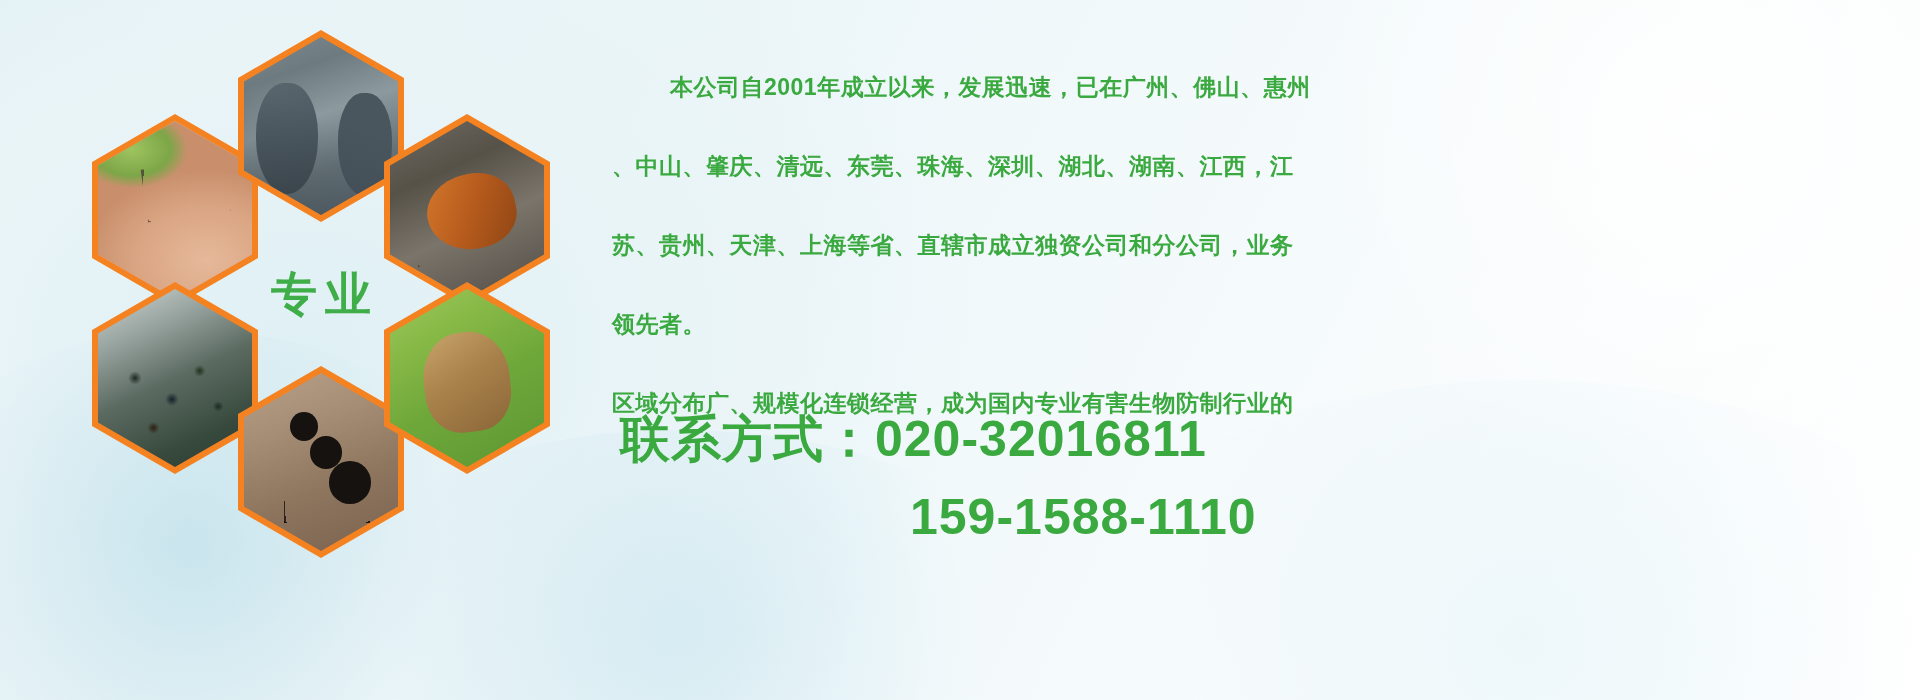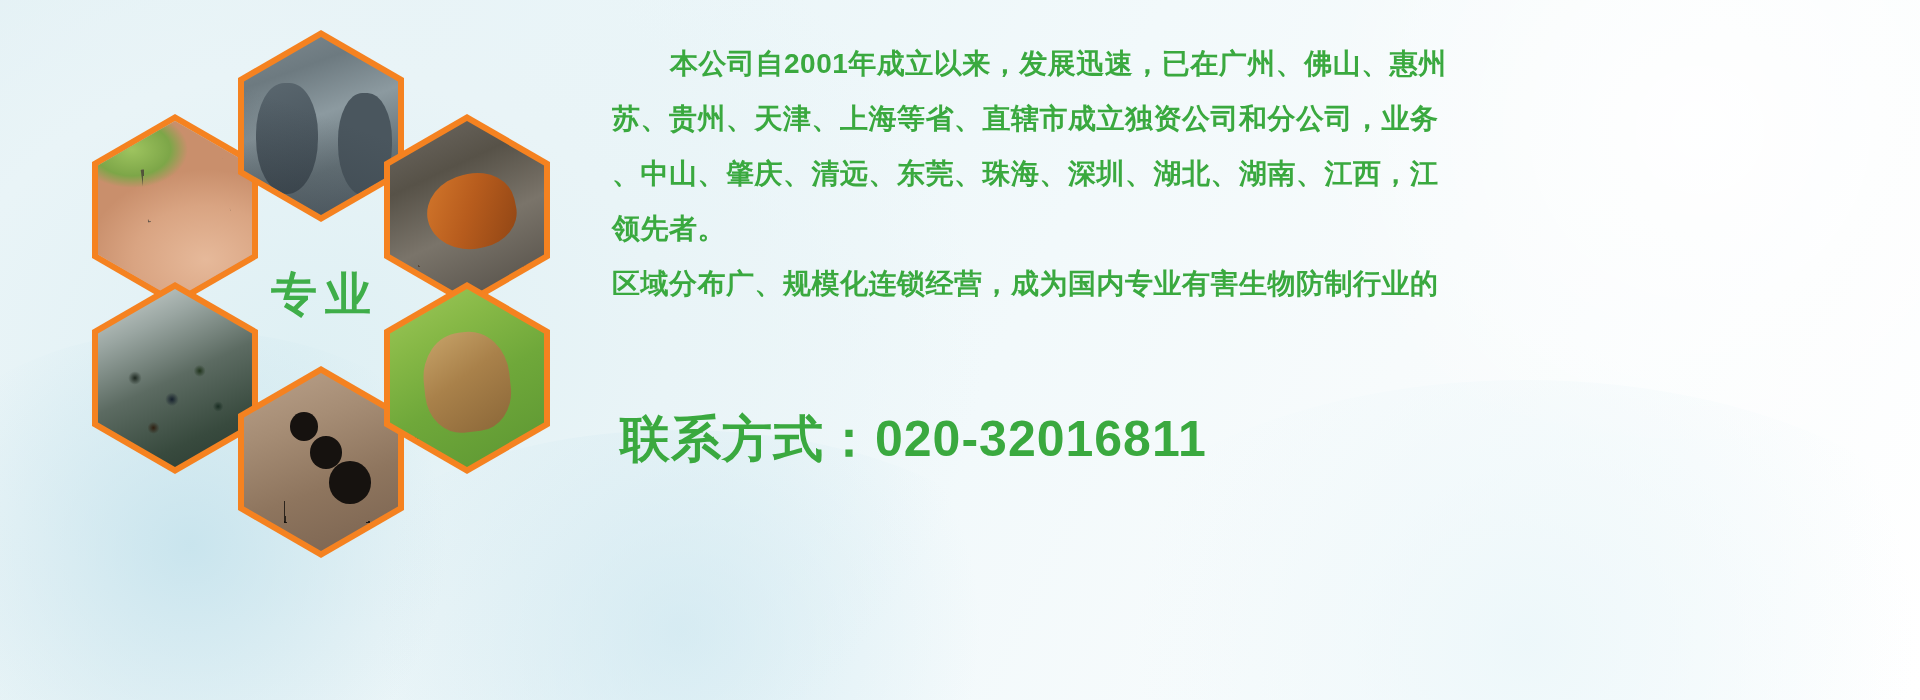--- a/index.html
+++ b/index.html
@@ -230,25 +230,26 @@
 
   
   #copy-block {
     position: absolute;
     left: 612px;
     top: 36px;
     width: 1300px;
   }
   .copy-line {
     color: #3aa93f;
-    font-size: 28px;
+    font-size: 23px;
     font-weight: 700;
     line-height: 55px;
     letter-spacing: 0.5px;
     white-space: nowrap;
+    margin-top: 24px;
   }
   .copy-line.indent { padding-left: 58px; }
 
   #contact-block {
     position: absolute;
     left: 620px;
     top: 400px;
     width: 1300px;
   }
   .contact-line {
@@ -314,25 +315,28 @@
         <div id="hex-slogan">
           <div class="slogan-line">专业</div>
         </div>
       </div>
     </div>
 
   </div>
 
   <div id="copy-block">
     <div class="copy-line indent">本公司自2001年成立以来，发展迅速，已在广州、佛山、惠州</div>
+    <div class="copy-line">、中山、肇庆、清远、东莞、珠海、深圳、湖北、湖南、江西，江</div>
     <div class="copy-line">苏、贵州、天津、上海等省、直辖市成立独资公司和分公司，业务</div>
-    <div class="copy-line">、中山、肇庆、清远、东莞、珠海、深圳、湖北、湖南、江西，江</div>
     <div class="copy-line">领先者。</div>
     <div class="copy-line">区域分布广、规模化连锁经营，成为国内专业有害生物防制行业的</div>
   </div>
 
   <div id="contact-block">
     <div class="contact-line">
       <span>联系方式：</span><span>020-32016811</span>
     </div>
+    <div class="contact-line second">
+      <span>159-1588-1110</span>
+    </div>
   </div>
 
 </div>
 
 </body></html>

